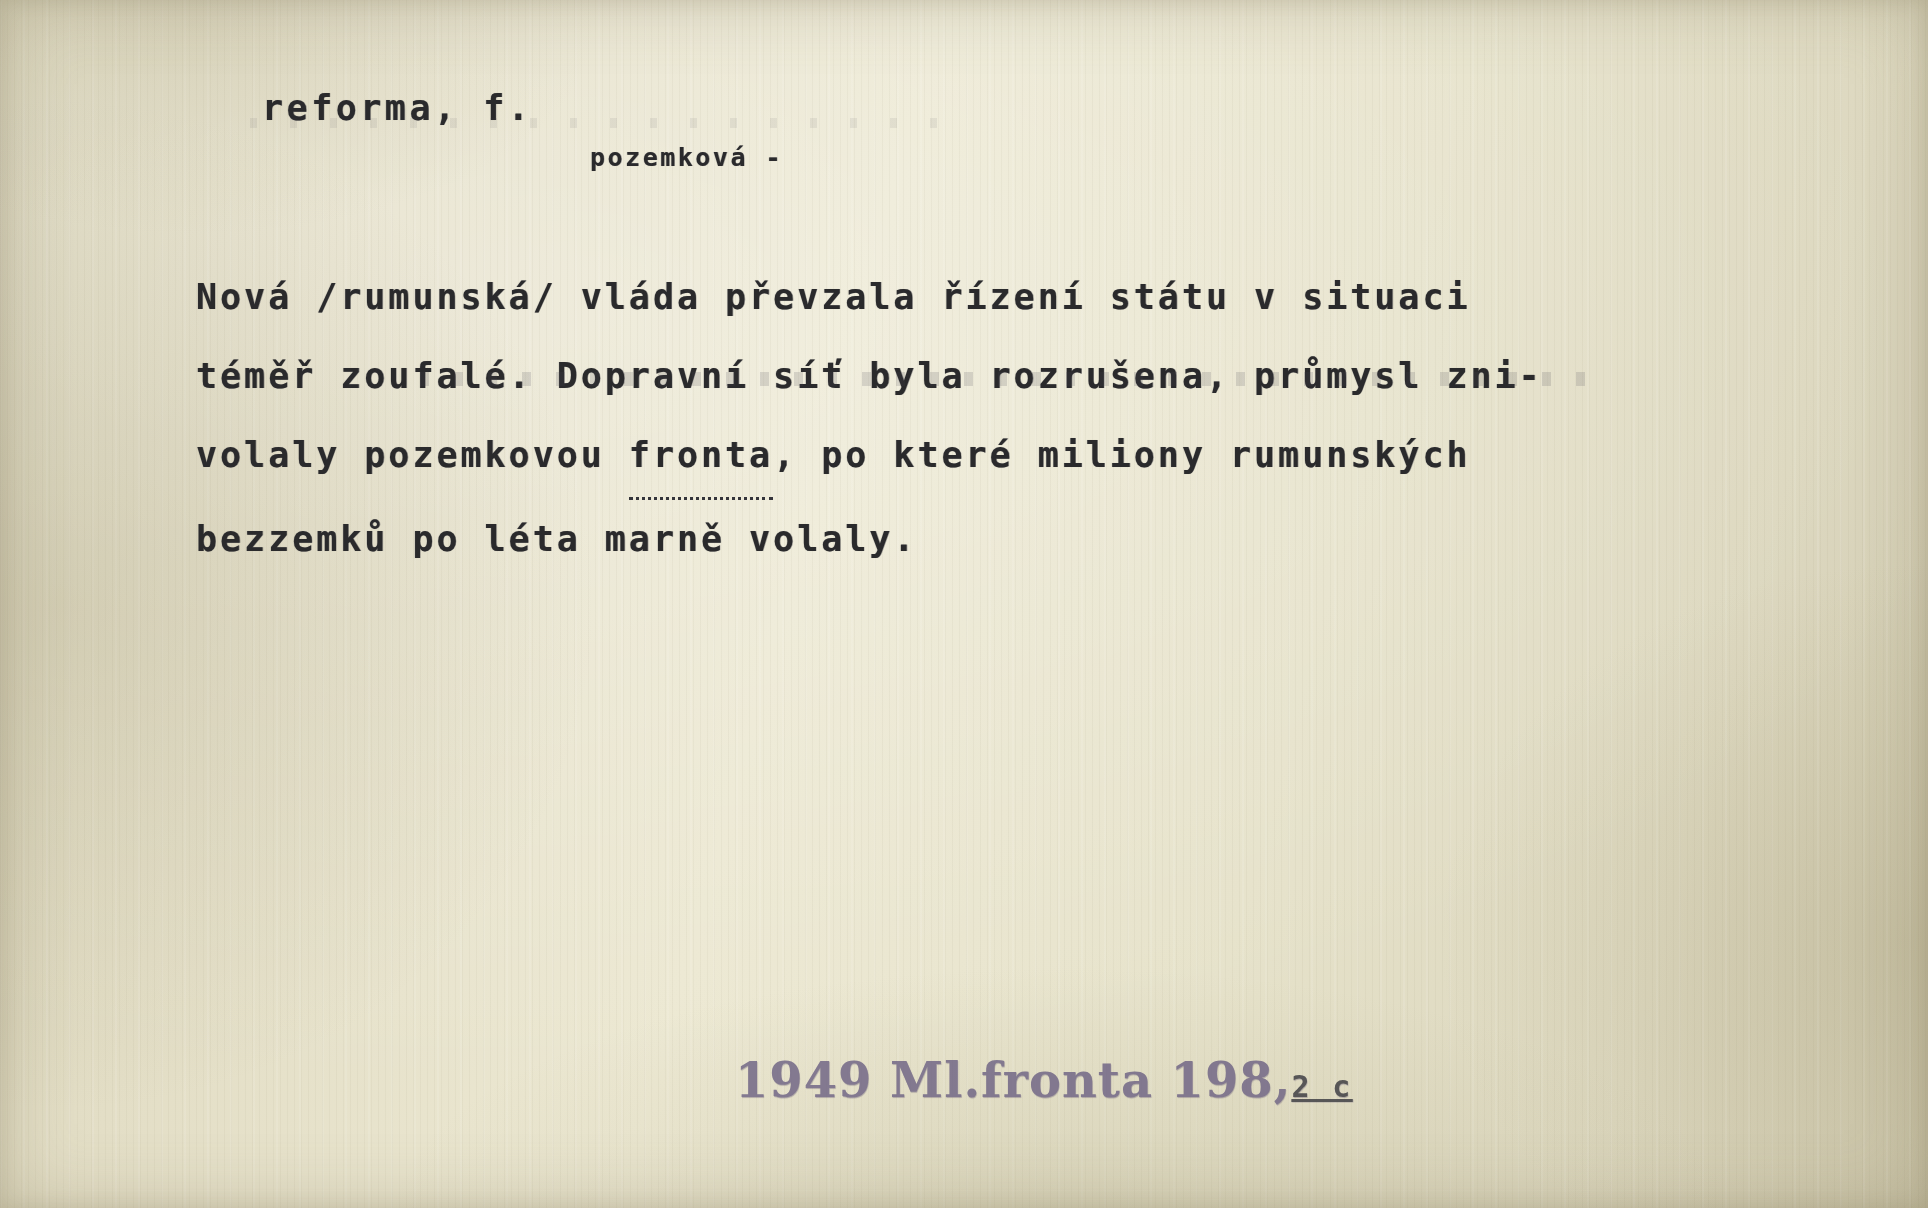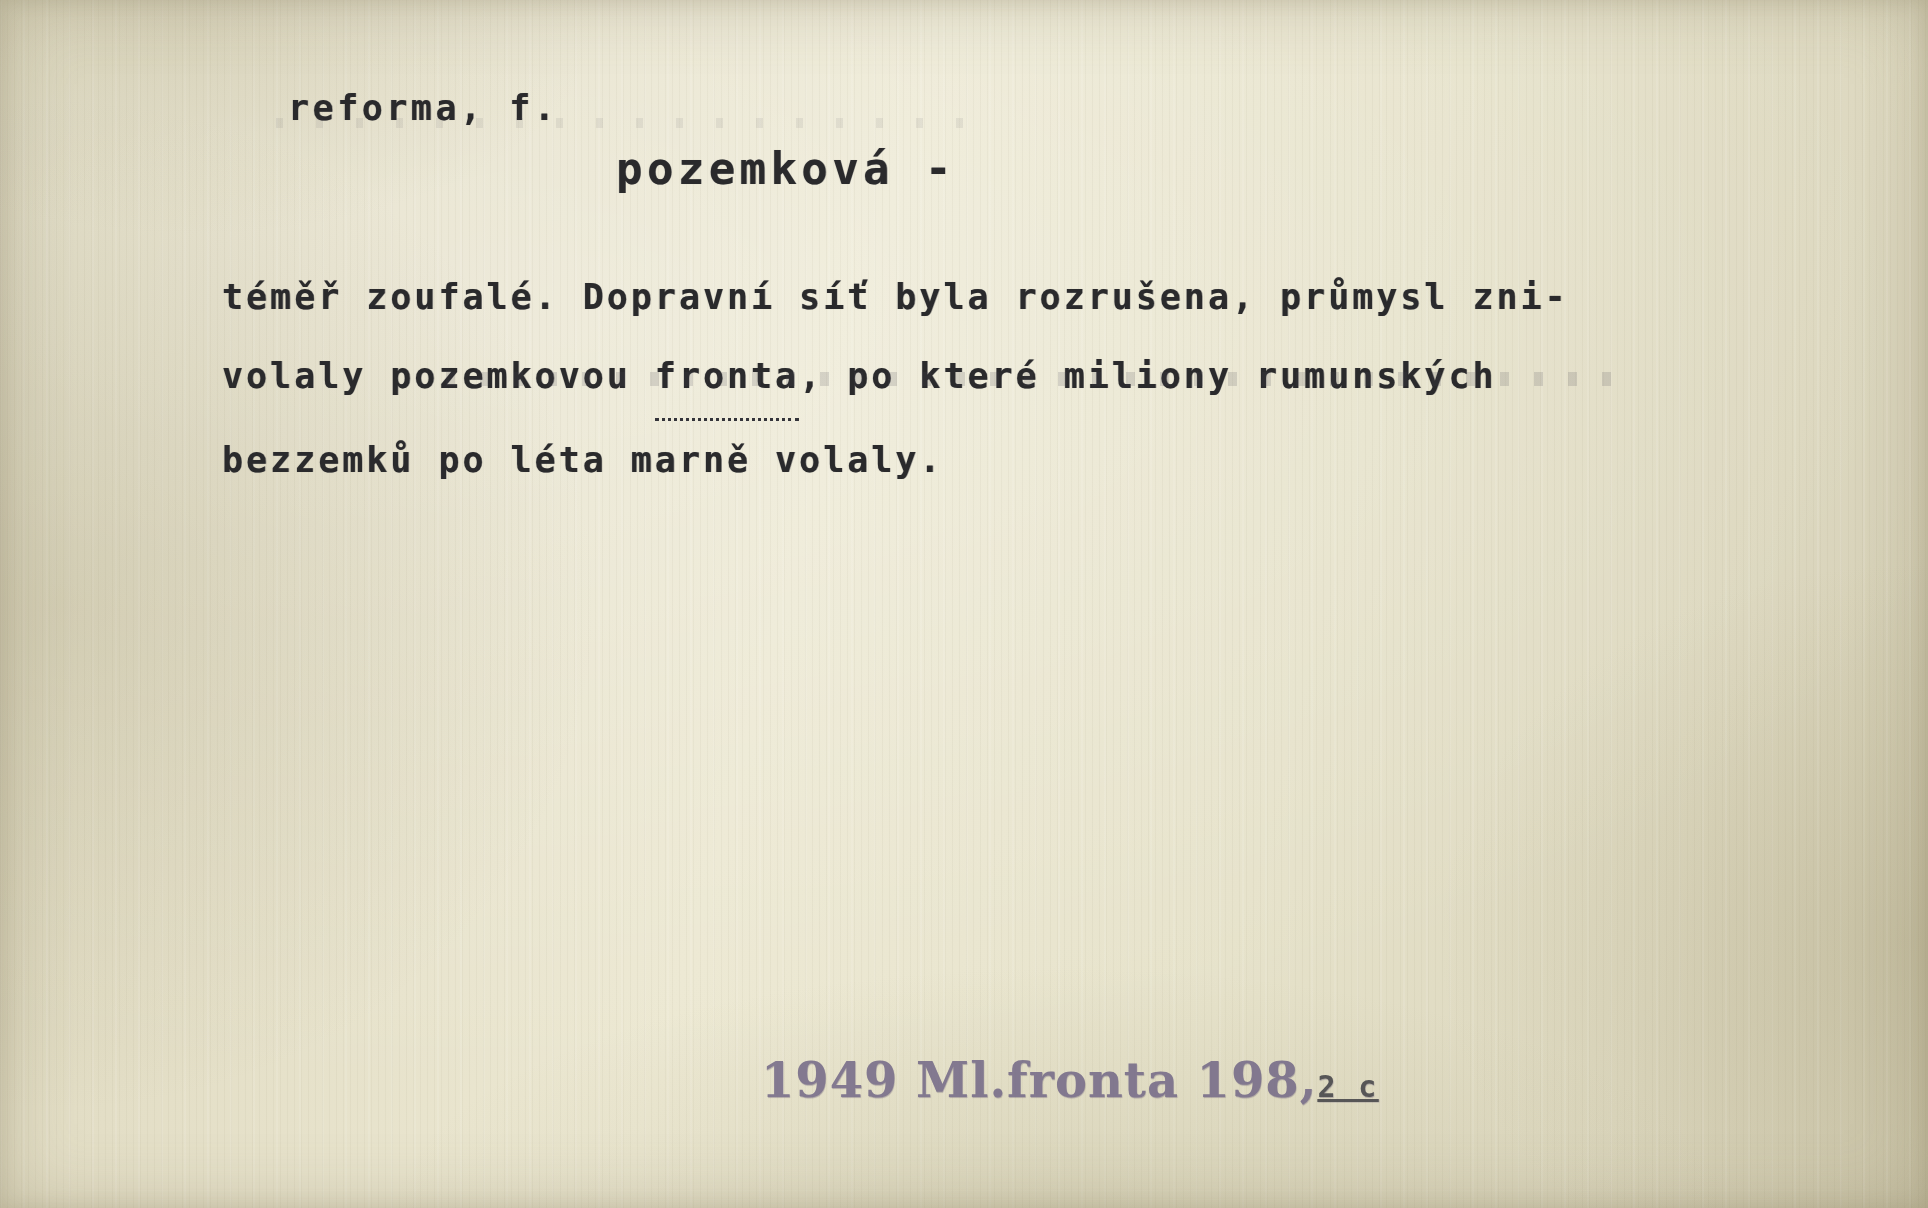--- a/index.html
+++ b/index.html
@@ -57,21 +57,20 @@
     box-shadow:
       inset 0 0 70px rgba(120,110,75,0.30),
       inset 0 0 18px rgba(120,110,75,0.18);
     pointer-events: none;
   }
 
   .content {
     position: absolute;
     inset: 0;
     z-index: 3;
-    margin-left: 26px;
   }
 
   .typed {
     color: #2a2a2c;
     font-weight: 700;
     letter-spacing: 0.06em;
     text-shadow:
       0.6px 0.4px 0.6px rgba(45,45,55,0.40),
       -0.5px -0.3px 0.7px rgba(60,58,70,0.22);
     white-space: pre;
@@ -81,21 +80,21 @@
     position: absolute;
     left: 262px;
     top: 88px;
     font-size: 35px;
     letter-spacing: 0.10em;
   }
   .subhead {
     position: absolute;
     left: 590px;
     top: 143px;
-    font-size: 44px;
+    font-size: 25px;
     letter-spacing: 0.10em;
   }
 
   .body-block {
     position: absolute;
     left: 196px;
     top: 258px;
     width: 1680px;
   }
   .body-line {
@@ -169,20 +168,21 @@
   <div class="fibres"></div>
   <div class="stains"></div>
 
   <div class="content">
 
     <div class="typed headword">reforma, f.</div>
     <div class="ghost-marks2"></div>
     <div class="typed subhead">pozemková -</div>
 
     <div class="body-block">
+      <div class="typed body-line">Nová /rumunská/ vláda převzala řízení státu v situaci</div>
       <div class="typed body-line">téměř zoufalé. Dopravní síť byla rozrušena, průmysl zni-</div>
       <div class="typed body-line"><span>volaly pozemkovou </span><span class="underline-word">fronta</span><span>, po které miliony rumunských</span></div>
       <div class="typed body-line">bezzemků po léta marně volaly.</div>
     </div>
 
     <div class="ghost-marks"></div>
 
     <div class="stamp"><span>1949 Ml.fronta 198,</span><span class="small">2 c</span></div>
 
   </div>

